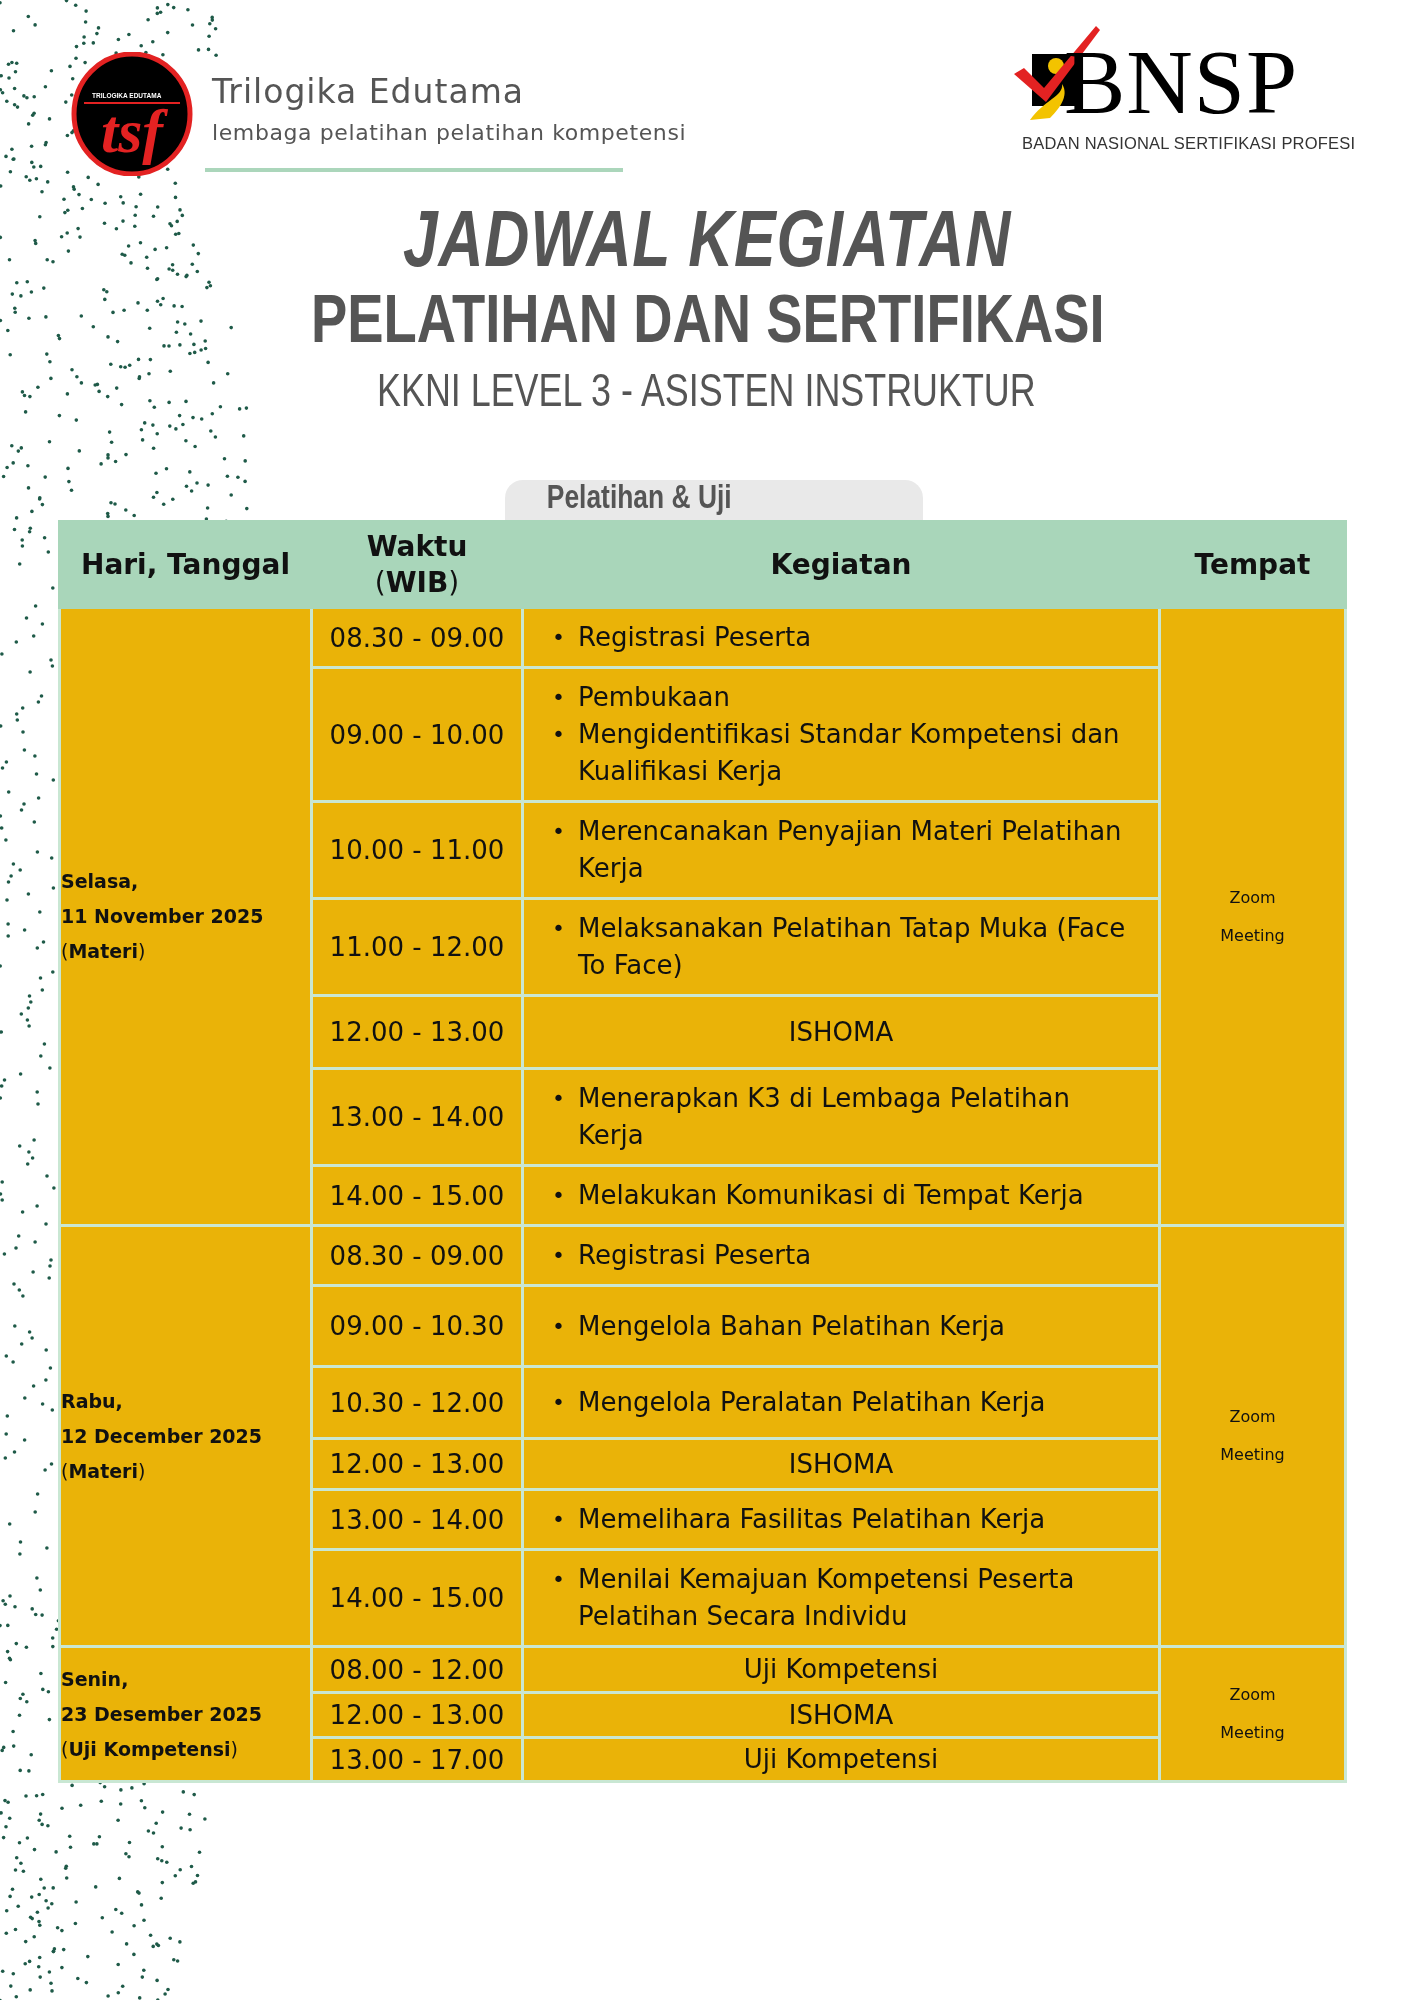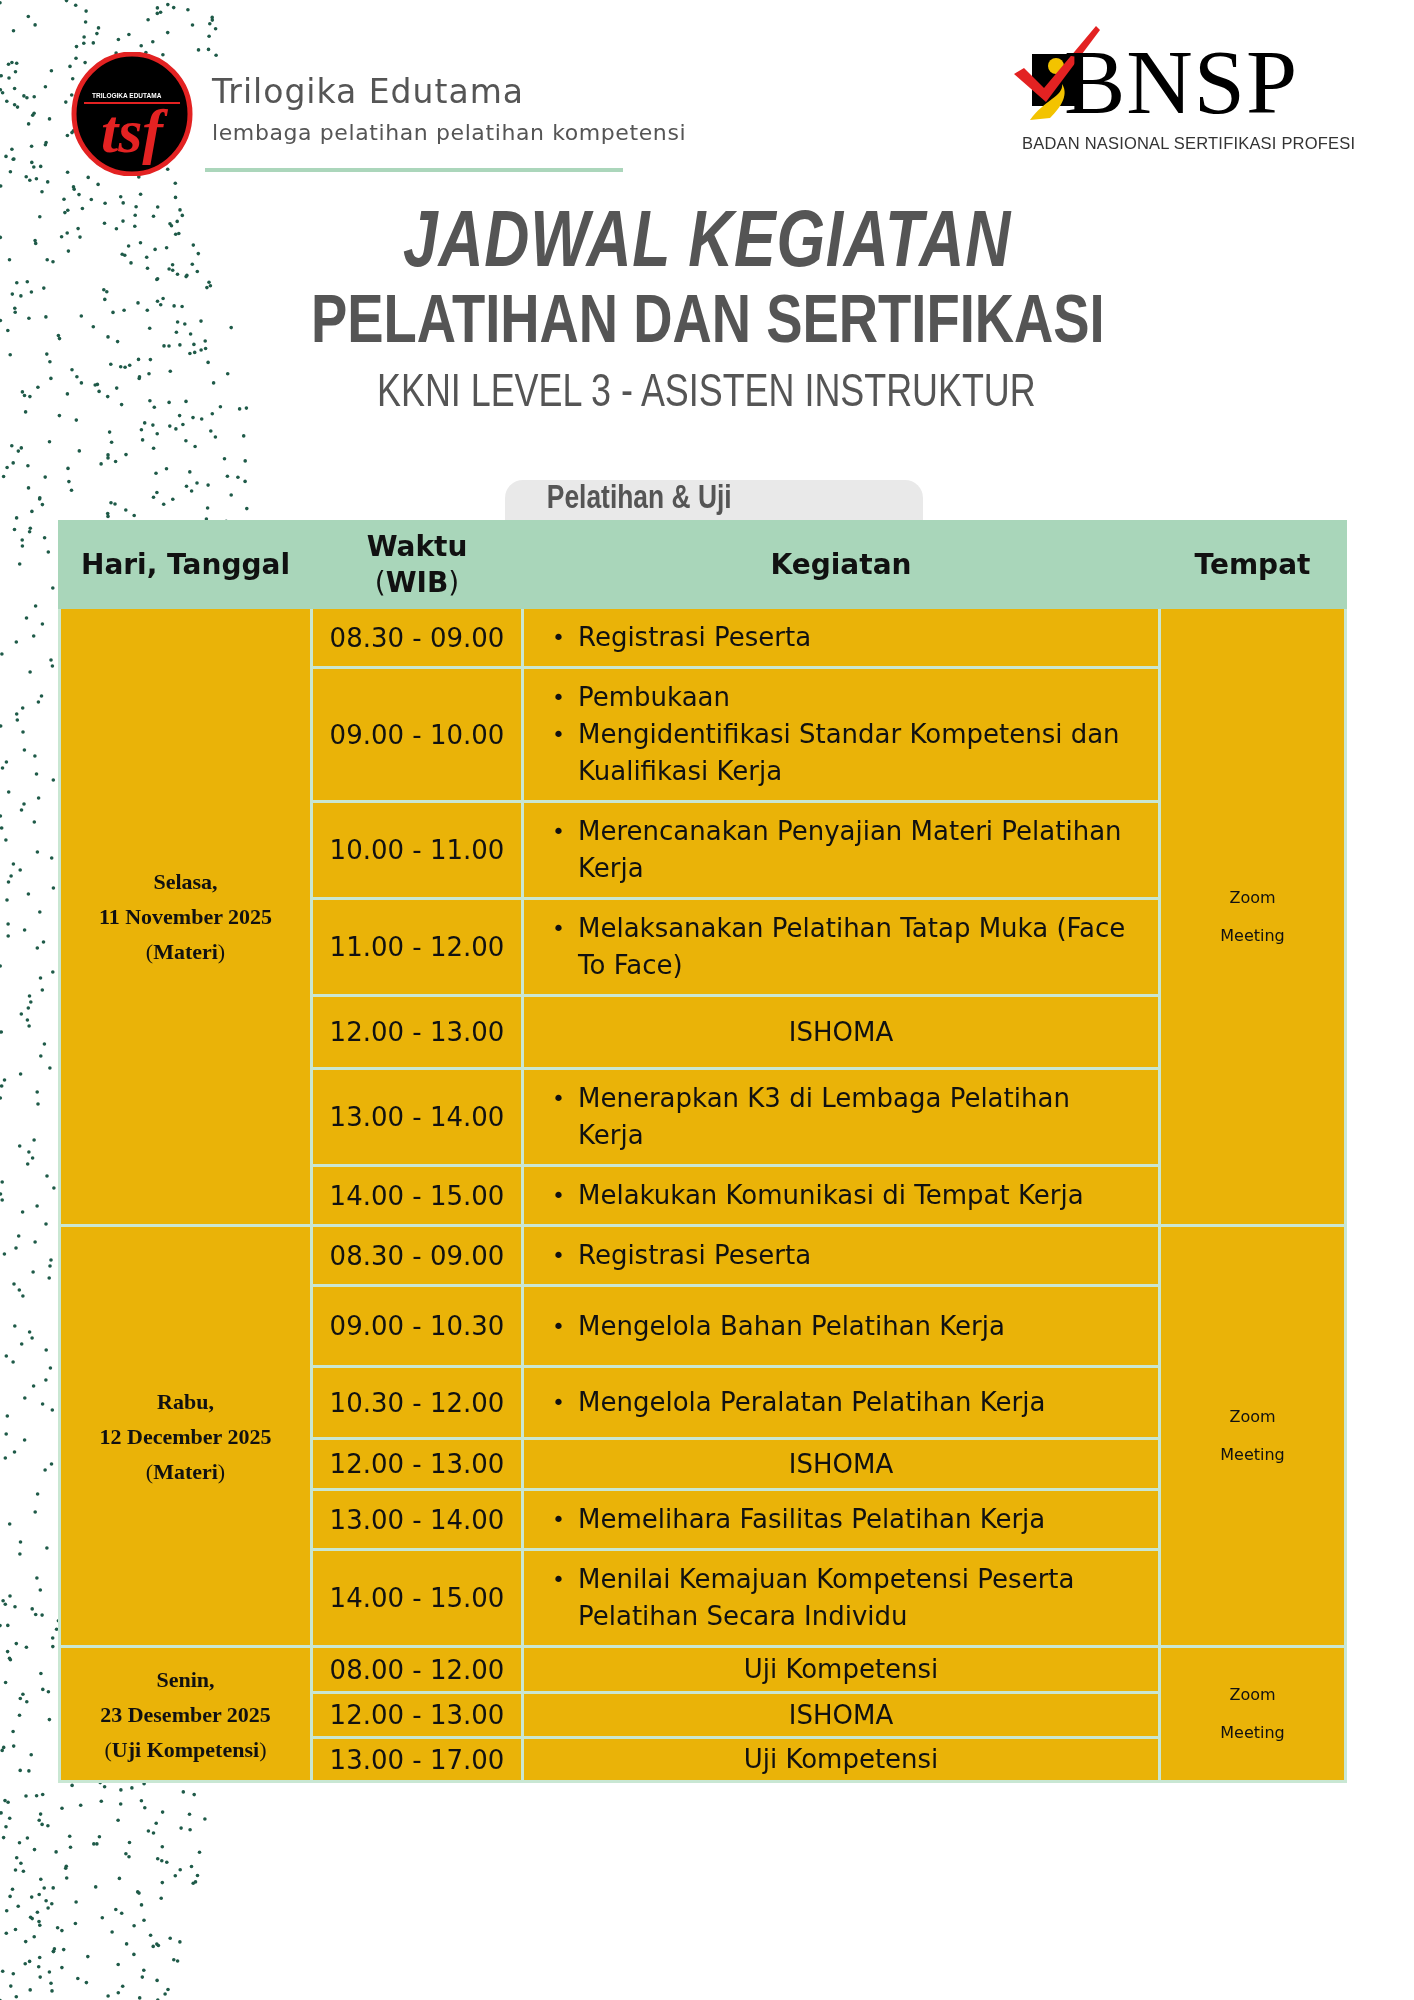--- a/index.html
+++ b/index.html
@@ -37,21 +37,21 @@
   }
   table.sched td, table.sched th { border:3px solid #c9e7d3; padding:0; }
   table.sched th {
     background:#a9d6ba; border-color:#a9d6ba; font-weight:bold; font-size:28px; color:#111;
     height:80px; text-align:center; line-height:36px;
   }
   .c-day  { width:252px; }
   .c-time { width:211px; }
   .c-act  { width:637px; }
   .c-place{ width:186px; }
-  td.day { text-align:center; vertical-align:middle; font-weight:bold; font-size:22px; line-height:35px;font-family:Liberation Serif, serif; }
+  td.day { text-align:left; vertical-align:middle; font-weight:bold; font-size:19px; line-height:35px; }
   td.time { text-align:center; vertical-align:middle; font-size:26px; color:#111; }
   td.act { vertical-align:middle; font-size:26px; color:#111; padding:2px 8px 2px 16px !important; line-height:37px; }
   td.act.center { text-align:center; padding-left:8px !important; }
   td.place { text-align:center; vertical-align:middle; font-size:16px; line-height:38px; }
   ul.items { margin:8px; padding:0 0 0 30px; list-style:none; }
   ul.items li { position:relative; }
   ul.items li::before { content:"•"; position:absolute; left:-26px; font-size:22px; }
   .paren-light { font-weight:normal; }
 </style>
 </head>

